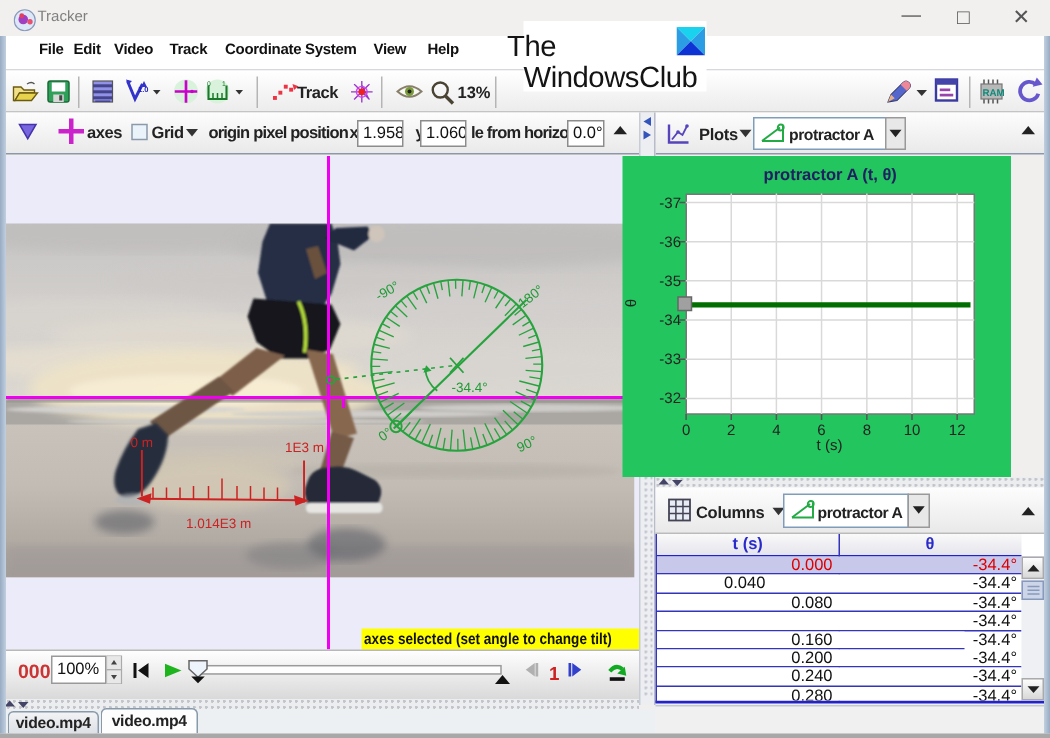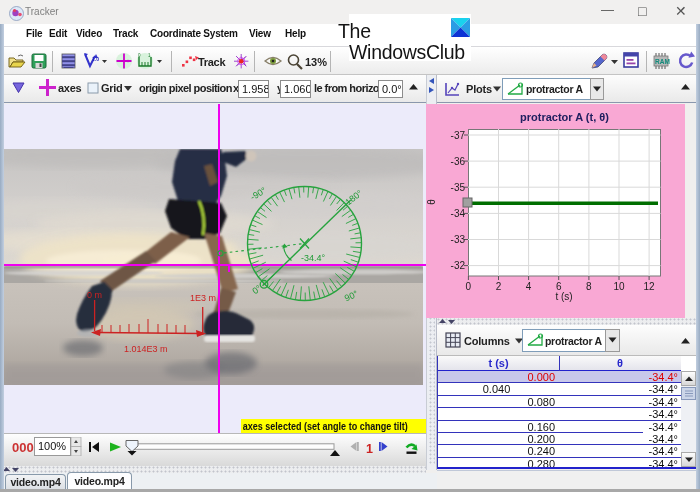--- a/index.html
+++ b/index.html
@@ -17,21 +17,21 @@
 #videopanel { left:4px; top:104px; width:422px; height:329px; background:#ecebfa; overflow:hidden; }
 #vdivider { left:426px; top:75px; width:11px; height:395px;
   background:#eceef2; border-left:1px solid #c8ccd4; border-right:1px solid #b8bcc8; }
 #vdivider .dots { left:2px; top:30px; width:6px; height:360px;
   background-image:radial-gradient(circle at 1.5px 1.5px, #c4c7d0 0.9px, transparent 1.1px);
   background-size:4px 4px; }
 #player { left:4px; top:433px; width:422px; height:33px; background:linear-gradient(#fefefe,#d9d9d9); border-top:1px solid #b8b8b8; }
 #hsplit1 { left:0px; top:466px; width:426px; height:7px; background:#ecedef;
   background-image:radial-gradient(circle at 1.5px 1.5px, #c2c4cc 0.9px, transparent 1.1px); background-size:4px 4px; }
 #tabbar { left:0px; top:473px; width:700px; height:16px; background:#edf0f3; }
-#plotpanel { left:426px; top:104px; width:259px; height:214px; background:#f9a8d4; }
+#plotpanel { left:415px; top:104px; width:259px; height:214px; background:#22c55e; }
 #hsplit2 { left:437px; top:318px; width:259px; height:7px; background:#ecedef;
   background-image:radial-gradient(circle at 1.5px 1.5px, #c2c4cc 0.9px, transparent 1.1px); background-size:4px 4px; }
 #tablebar { left:437px; top:325px; width:259px; height:31px; background:linear-gradient(#fdfdfd,#e9e9e9); border-bottom:1px solid #bbb; }
 #tablewrap { left:437px; top:356px; width:259px; height:113px; background:#fff; border-bottom:2px solid #2222cc; border-left:1px solid #3333bb; overflow:hidden;}
 #bottomright { left:437px; top:470px; width:259px; height:19px; background:#f0f0f0; border-top:1px solid #c0c8d8; }
 #borderL { left:0; top:24px; width:4px; height:465px; background:linear-gradient(90deg,#98abc2,#c2cfe0); }
 #borderR { left:696px; top:24px; width:4px; height:465px; background:linear-gradient(90deg,#c2cfe0,#98abc2); }
 #borderB { left:0; top:489px; width:700px; height:3px; background:#a8a8a8; }
 .fld { background:#fff; border:1px solid #8c8c8c; font-size:11px; color:#111; padding-left:3px; overflow:hidden; white-space:nowrap; }
 </style>

